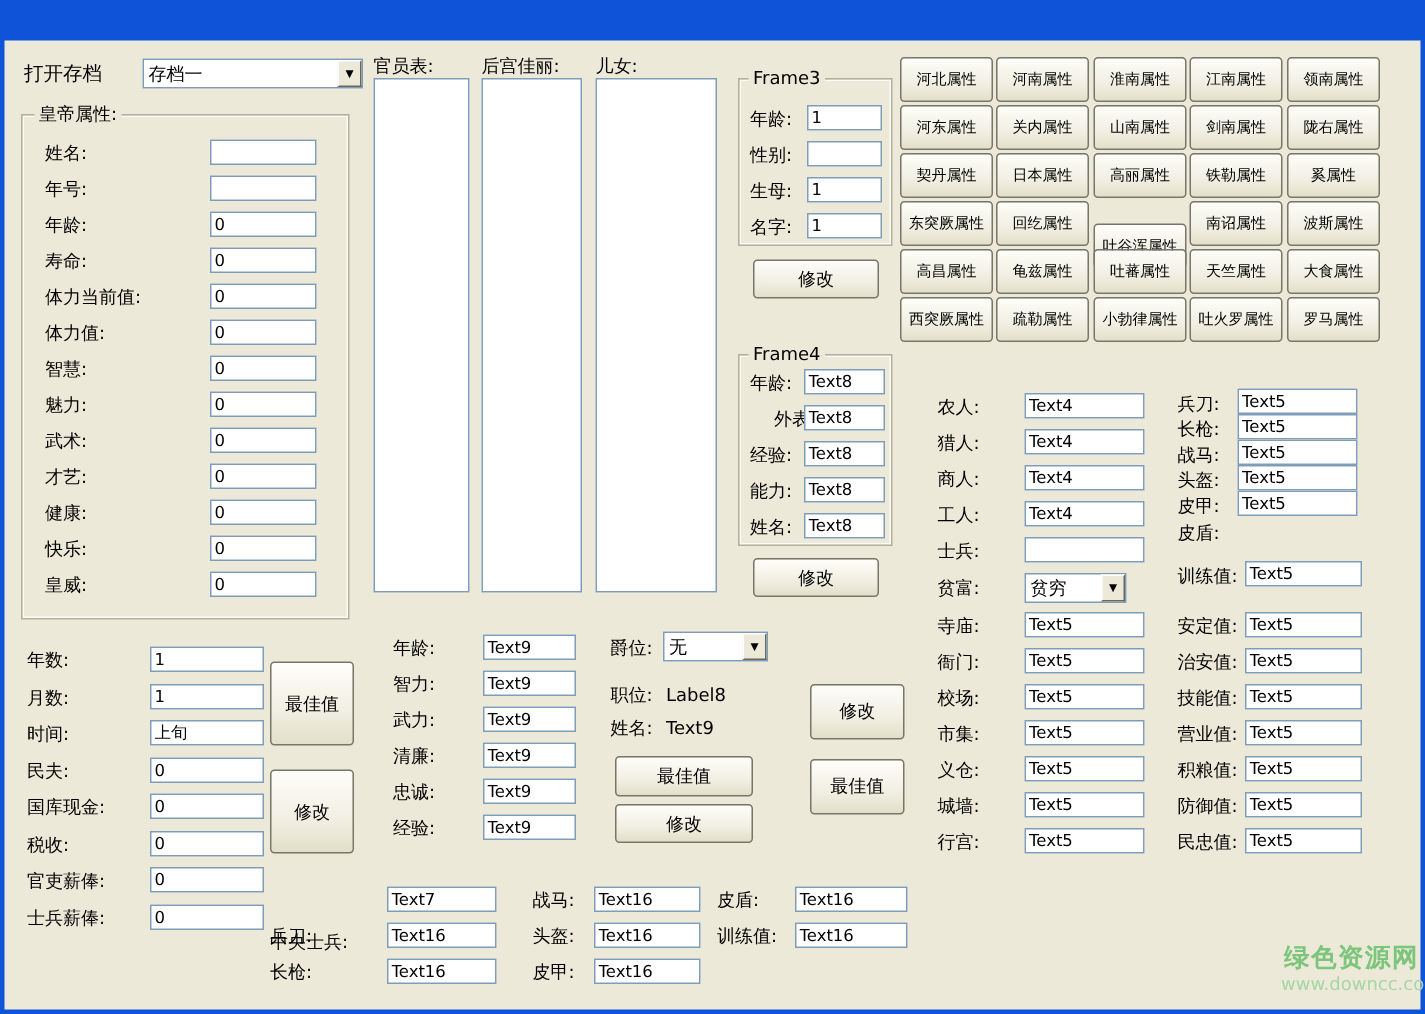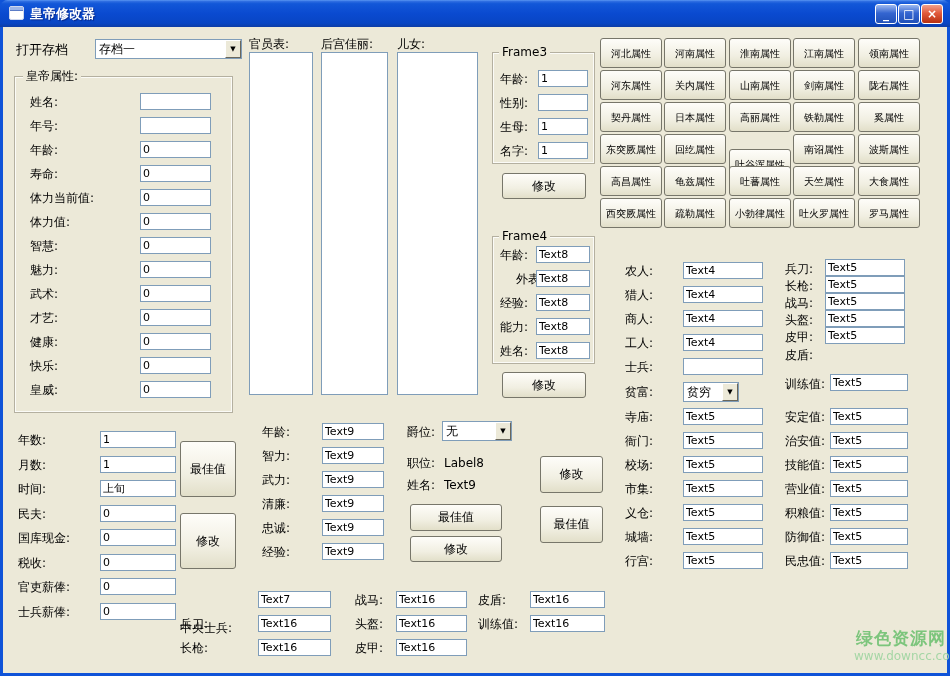--- a/index.html
+++ b/index.html
@@ -33,29 +33,20 @@
   .combo .carr{width:16px;background:#ece9d8;border:1px solid;border-color:#fff #6a675b #6a675b #fff;
     font-size:7px;display:flex;align-items:center;justify-content:center;color:#000;}
   .watermark1{position:absolute;font-size:17px;font-weight:bold;color:#7cc57c;letter-spacing:1px;}
   .watermark2{position:absolute;font-size:12px;color:#a5d6a5;}
 </style>
 </head>
 <body>
 
 <div class="window">
 
-  <div class="titlebar">
-    <span class="appicon">
-        <i></i>
-      </span>
-    <span class="title-text">皇帝修改器</span>
-    <button class="tbtn minb" style="left:875px;">_</button>
-    <button class="tbtn maxb" style="left:898px;">□</button>
-    <button class="tbtn closeb" style="left:921px;">×</button>
-  </div>
 
   <div class="client"></div>
 
   <span class="lb" style="left:16px;top:43px;font-size:13px;">打开存档</span>
   <div class="combo" style="left:95px;top:39px;width:147px;">
     <span class="cval">存档一</span>
     <span class="carr">▼</span>
   </div>
 
   <div class="grp" style="left:14px;top:76px;width:219px;height:337px;">
@@ -221,21 +212,21 @@
   <input class="tb" style="left: 683px; top: 262px; width: 80px;" value="Text4">
   <span class="lb" style="left:625px;top:288px;">猎人:</span>
   <input class="tb" style="left: 683px; top: 286px; width: 80px;" value="Text4">
   <span class="lb" style="left:625px;top:312px;">商人:</span>
   <input class="tb" style="left: 683px; top: 310px; width: 80px;" value="Text4">
   <span class="lb" style="left:625px;top:336px;">工人:</span>
   <input class="tb" style="left: 683px; top: 334px; width: 80px;" value="Text4">
   <span class="lb" style="left:625px;top:360px;">士兵:</span>
   <input class="tb" style="left: 683px; top: 358px; width: 80px;" value="">
   <span class="lb" style="left:625px;top:385px;">贫富:</span>
-  <div class="combo" style="left:683px;top:382px;width:56px;">
+  <div class="combo" style="left:683px;top:382px;width:68px;">
     <span class="cval">贫穷</span>
     <span class="carr">▼</span>
   </div>
   <span class="lb" style="left:625px;top:410px;">寺庙:</span>
   <input class="tb" style="left: 683px; top: 408px; width: 80px;" value="Text5">
   <span class="lb" style="left:625px;top:434px;">衙门:</span>
   <input class="tb" style="left: 683px; top: 432px; width: 80px;" value="Text5">
   <span class="lb" style="left:625px;top:458px;">校场:</span>
   <input class="tb" style="left: 683px; top: 456px; width: 80px;" value="Text5">
   <span class="lb" style="left:625px;top:482px;">市集:</span>

